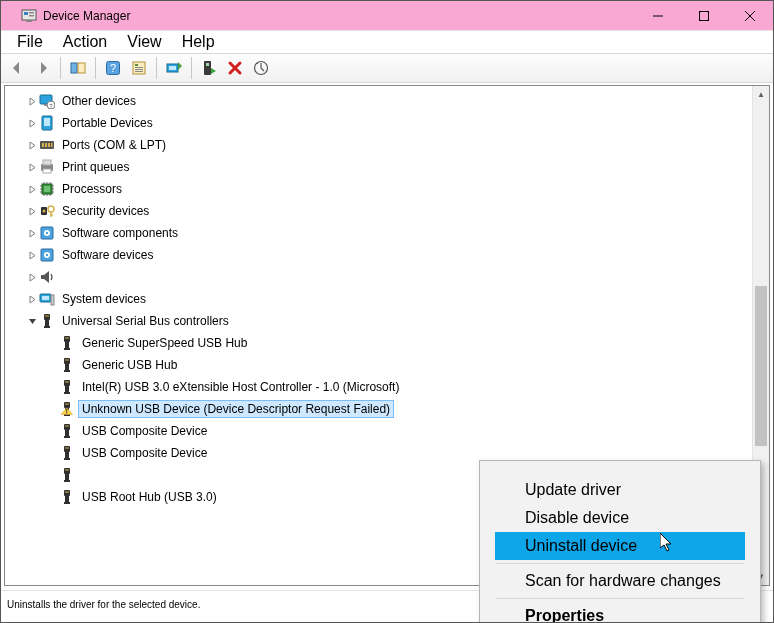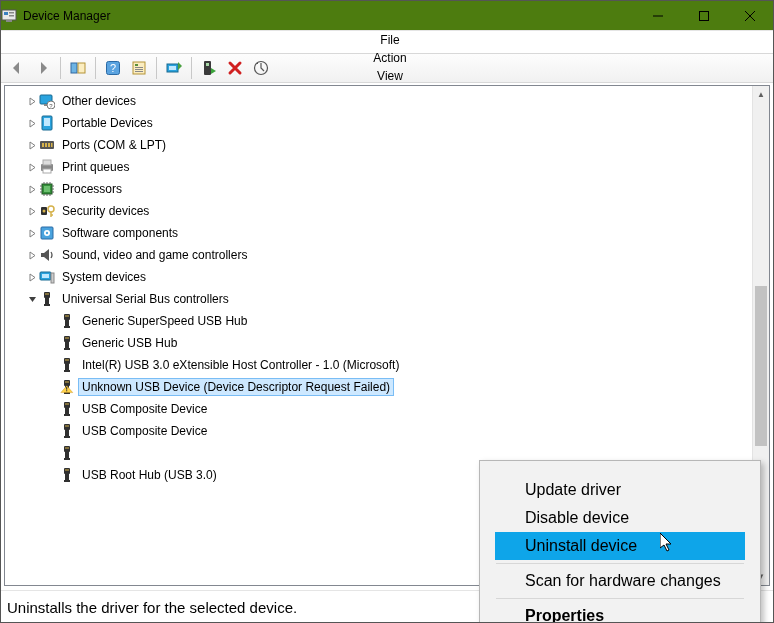--- a/index.html
+++ b/index.html
@@ -14,44 +14,43 @@
     height: 623px;
     overflow: hidden;
     position: relative;
     border: 1px solid #555;
   }
   
   .titlebar {
     display: flex;
     align-items: center;
     height: 30px;
-    padding-left: 0;
-    background: #4d7c0f;
+    padding-left: 20px;
+    background: #f9a8d4;
     border-bottom: 1px solid #e5e5e5;
   }
   .titlebar .title-icon { width: 16px; height: 16px; margin-right: 6px; }
   .titlebar .title-text { font-size: 12px; }
   .titlebar .spacer { flex: 1; }
   .winbtn {
     width: 46px; height: 30px;
     display:flex; align-items:center; justify-content:center;
     font-family: "Segoe MDL2 Assets", sans-serif;
     font-size: 10px;
   }
   .winbtn svg { width: 10px; height: 10px; }
 
   
   .menubar {
     display: flex;
     align-items: center;
     height: 22px;
     padding-left: 6px;
     background: #fff;
-    font-size: 12px;
-    flex-direction: column;
+    font-size: 16px;
   }
   .menubar .menu-item { padding: 2px 10px 2px 10px; }
 
   
   .toolbar {
     display:flex;
     align-items:center;
     height: 30px;
     padding: 2px 4px;
     gap: 2px;
@@ -115,21 +114,21 @@
   .node-icon svg { width:16px; height:16px; }
   .node-label { padding: 1px 3px; }
   .row.selected .node-label { background:#cde8ff; outline:1px solid #7abdf5; }
 
   
   .statusbar {
     position:absolute;
     left:0; right:0; bottom:0;
     height:32px;
     padding: 8px 6px 0 6px;
-    font-size:15px;
+    font-size:10px;
     border-top:1px solid #e5e5e5;
     background:#fff;
   }
 
   
   .context-menu {
     position:absolute;
     left: 478px;
     top: 459px;
     width: 282px;
@@ -364,24 +363,37 @@
       </div>
       <div class="row">
         <span class="indent"></span>
         <span class="twisty ">
           <svg width="9" height="9" viewBox="0 0 9 9">
             <path d="M2 1 L7 4.5 L2 8 Z" fill="none" stroke="#808080" stroke-width="1"></path>
           </svg>
         </span>
         <span class="node-icon">
           <svg viewBox="0 0 16 16">
+            <use href="#ic-component"></use>
+          </svg>
+        </span>
+        <span class="node-label">Software devices</span>
+      </div>
+      <div class="row">
+        <span class="indent"></span>
+        <span class="twisty ">
+          <svg width="9" height="9" viewBox="0 0 9 9">
+            <path d="M2 1 L7 4.5 L2 8 Z" fill="none" stroke="#808080" stroke-width="1"></path>
+          </svg>
+        </span>
+        <span class="node-icon">
+          <svg viewBox="0 0 16 16">
             <use href="#ic-speaker"></use>
           </svg>
         </span>
-        <span class="node-label">Sound, video and game controllers</span>
       </div>
       <div class="row">
         <span class="indent"></span>
         <span class="twisty ">
           <svg width="9" height="9" viewBox="0 0 9 9">
             <path d="M2 1 L7 4.5 L2 8 Z" fill="none" stroke="#808080" stroke-width="1"></path>
           </svg>
         </span>
         <span class="node-icon">
           <svg viewBox="0 0 16 16">

